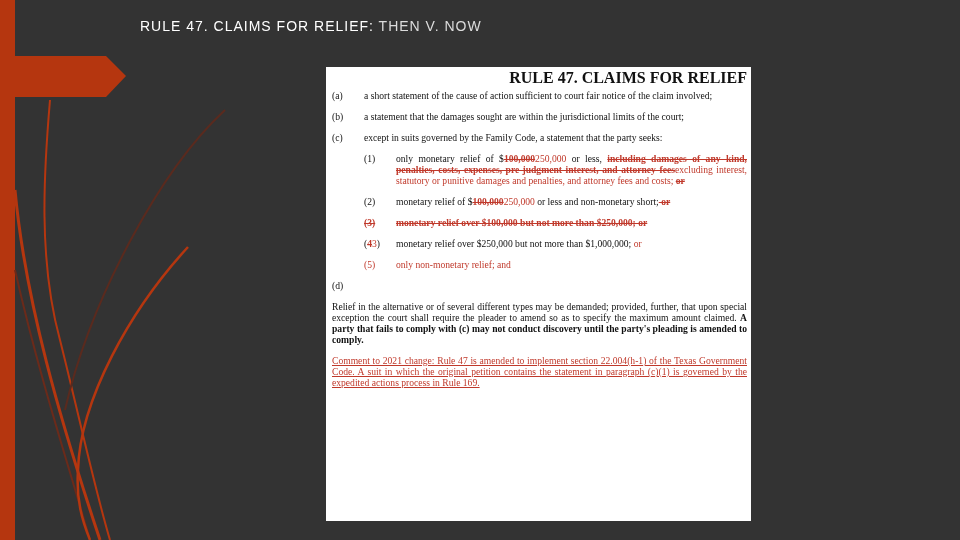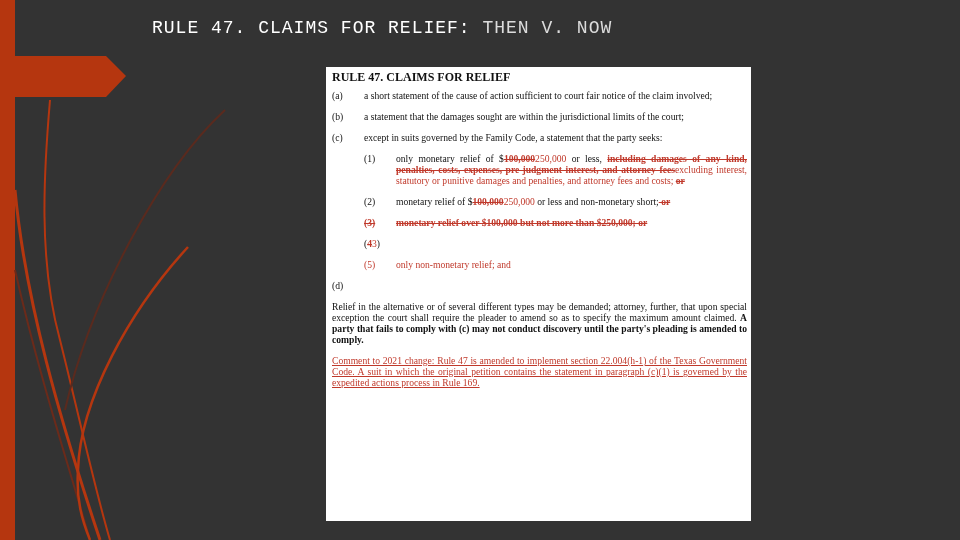--- a/index.html
+++ b/index.html
@@ -5,46 +5,46 @@
   * { box-sizing: border-box; margin: 0; padding: 0; }
   html, body { width: 960px; height: 540px; overflow: hidden; }
   body {
     background: #333333;
     position: relative;
     font-family: "Liberation Serif", "DejaVu Serif", serif;
   }
   .deco { position: absolute; left: 0; top: 0; width: 960px; height: 540px; pointer-events: none; }
   .slide-title {
     position: absolute;
-    left: 152px;
+    left: 140px;
     top: 18px;
-    font-family: Liberation Mono, monospace;
-    font-size: 18px;
+    font-family: Liberation Sans, sans-serif;
+    font-size: 14px;
     letter-spacing: 1px;
     color: #ffffff;
     white-space: nowrap;
   }
   .slide-title .muted { color: #dcdcdc; }
   .doc {
     position: absolute;
     left: 326px;
     top: 67px;
     width: 425px;
     height: 454px;
     background: #ffffff;
     padding: 5px 4px 0 6px;
     color: #111;
     font-family: "Liberation Serif", "DejaVu Serif", serif;
     font-size: 9.6px;
     line-height: 11px;
   }
   .doc-title {
-    text-align: left;
+    text-align: right;
     font-weight: bold;
-    font-size: 12px;
+    font-size: 16px;
     margin-bottom: 7px;
   }
   .para { text-align: justify; margin-bottom: 10px; }
   .item { display: flex; margin-bottom: 10px; }
   .item .lbl { width: 32px; flex-shrink: 0; }
   .sub { display: flex; margin-bottom: 10px; padding-left: 32px; }
   .sub .lbl { width: 32px; flex-shrink: 0; }
   .sub .txt { flex: 1; text-align: justify; }
   .del { color: #c0392b; text-decoration: line-through; font-weight: bold; }
   .ins { color: #c0392b; }
@@ -101,28 +101,29 @@
     <span class="txt"><span>monetary relief of $</span><span class="del">100,000</span><span class="ins">250,000</span><span> or less and non-monetary short;</span><span class="del"> or</span></span>
   </div>
 
   <div class="sub del">
     <span class="lbl">(3)</span>
     <span class="txt">monetary relief over $100,000 but not more than $250,000; or</span>
   </div>
 
   <div class="sub">
     <span class="lbl"><span>(</span><span class="del">4</span><span class="ins">3</span><span>)</span></span>
+    <span class="txt"><span>monetary relief over $250,000 but not more than $1,000,000; </span><span class="red">or</span></span>
   </div>
 
 
   <div class="sub ins">
     <span class="lbl">(5)</span>
     <span class="txt">only non-monetary relief; and</span>
   </div>
 
   <div class="item">
     <span class="lbl">(d)</span>
   </div>
 
-  <div class="para"><span>Relief in the alternative or of several different types may be demanded; attorney, further, that upon special exception the court shall require the pleader to amend so as to specify the maximum amount claimed. </span><span class="bold">A party that fails to comply with (c) may not conduct discovery until the party's pleading is amended to comply.</span></div>
+  <div class="para"><span>Relief in the alternative or of several different types may be demanded; provided, further, that upon special exception the court shall require the pleader to amend so as to specify the maximum amount claimed. </span><span class="bold">A party that fails to comply with (c) may not conduct discovery until the party's pleading is amended to comply.</span></div>
 
   <div class="comment">Comment to 2021 change: Rule 47 is amended to implement section 22.004(h-1) of the Texas Government Code. A suit in which the original petition contains the statement in paragraph (c)(1) is governed by the expedited actions process in Rule 169.</div>
 </div>
 
 </body></html>

